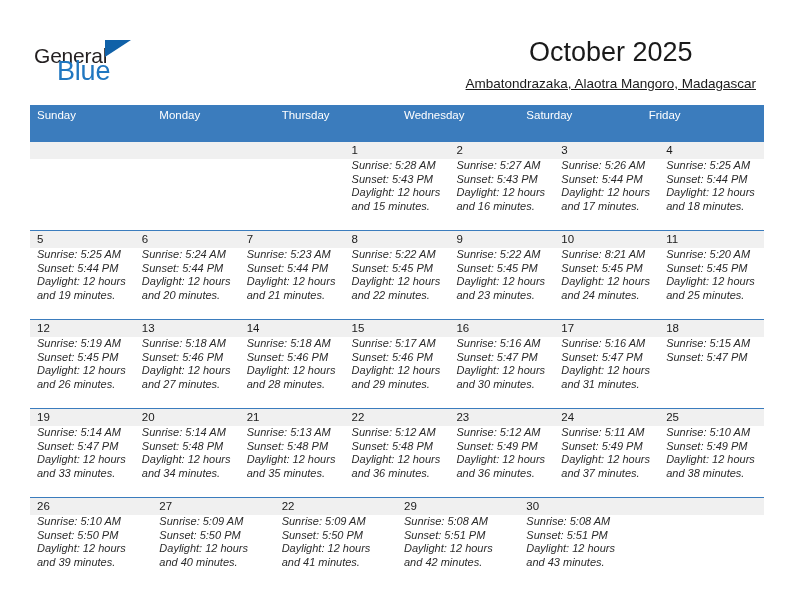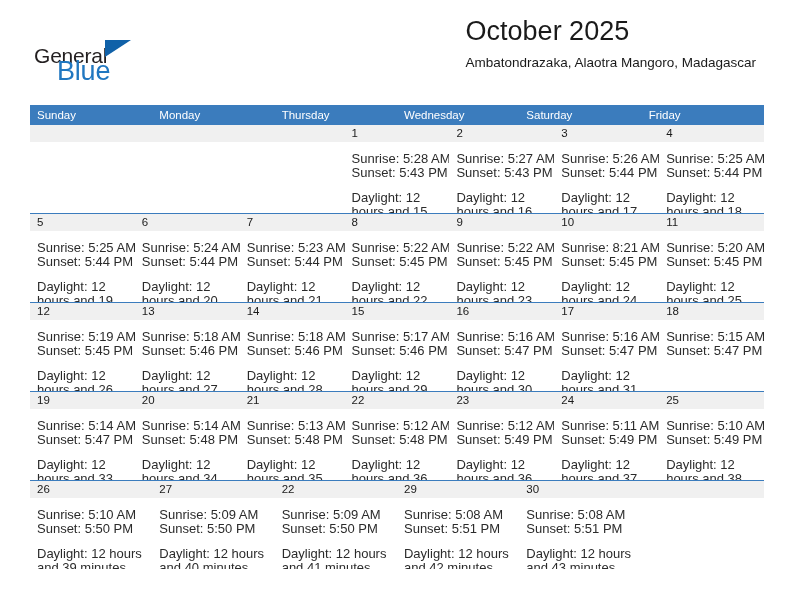--- a/index.html
+++ b/index.html
@@ -60,49 +60,50 @@
     top: 4px;
     width: 0;
     height: 0;
     border-left: 26px solid #1061a8;
     border-bottom: 17px solid transparent;
   }
 
   .title-block {
     position: absolute;
     right: 36px;
-    top: 14px;
-    text-align: left;
+    top: 35px;
+    text-align: center;
   }
   .cal-title {
     font-size: 27px;
     color: #1a1a1a;
     font-weight: normal;
     line-height: 34px;
     white-space: nowrap;
   }
   .cal-subtitle {
     font-size: 13.5px;
     color: #1a1a1a;
     line-height: 20px;
     margin-top: 5px;
     white-space: nowrap;
+    text-decoration: underline;
   }
 
   
   .calendar {
     position: absolute;
     left: 30px;
     top: 105px;
     width: 734px;
   }
   .dow-row {
     display: flex;
     background: #3b7cbd;
-    height: 19px;
+    height: 36px;
   }
   .dow {
     flex: 1 1 0;
     color: #ffffff;
     font-size: 11.5px;
     line-height: 21px;
     padding-left: 7px;
     box-sizing: border-box;
     white-space: nowrap;
   }
@@ -127,31 +128,31 @@
     font-size: 11.5px;
     line-height: 17px;
     padding-left: 7px;
     color: #1a1a1a;
     box-sizing: border-box;
   }
   .cell.empty .cell-daynum {
     background: #f0f0f0;
   }
   .cell-body {
-    padding: 10px 6px 0 7px;
-    font-size: 13px;
+    padding: 0 6px 0 7px;
+    font-size: 11px;
     line-height: 13.6px;
     color: #2b2b2b;
+    font-style: italic;
   }
   .cell-body div {
     white-space: nowrap;
   }
   .cell-body .daylight-wrap {
     white-space: normal;
-    margin-top: 12px;
   }
 </style>
 </head>
 <body>
 
 <div class="page">
 
   <div class="header">
 
     <div class="logo">

